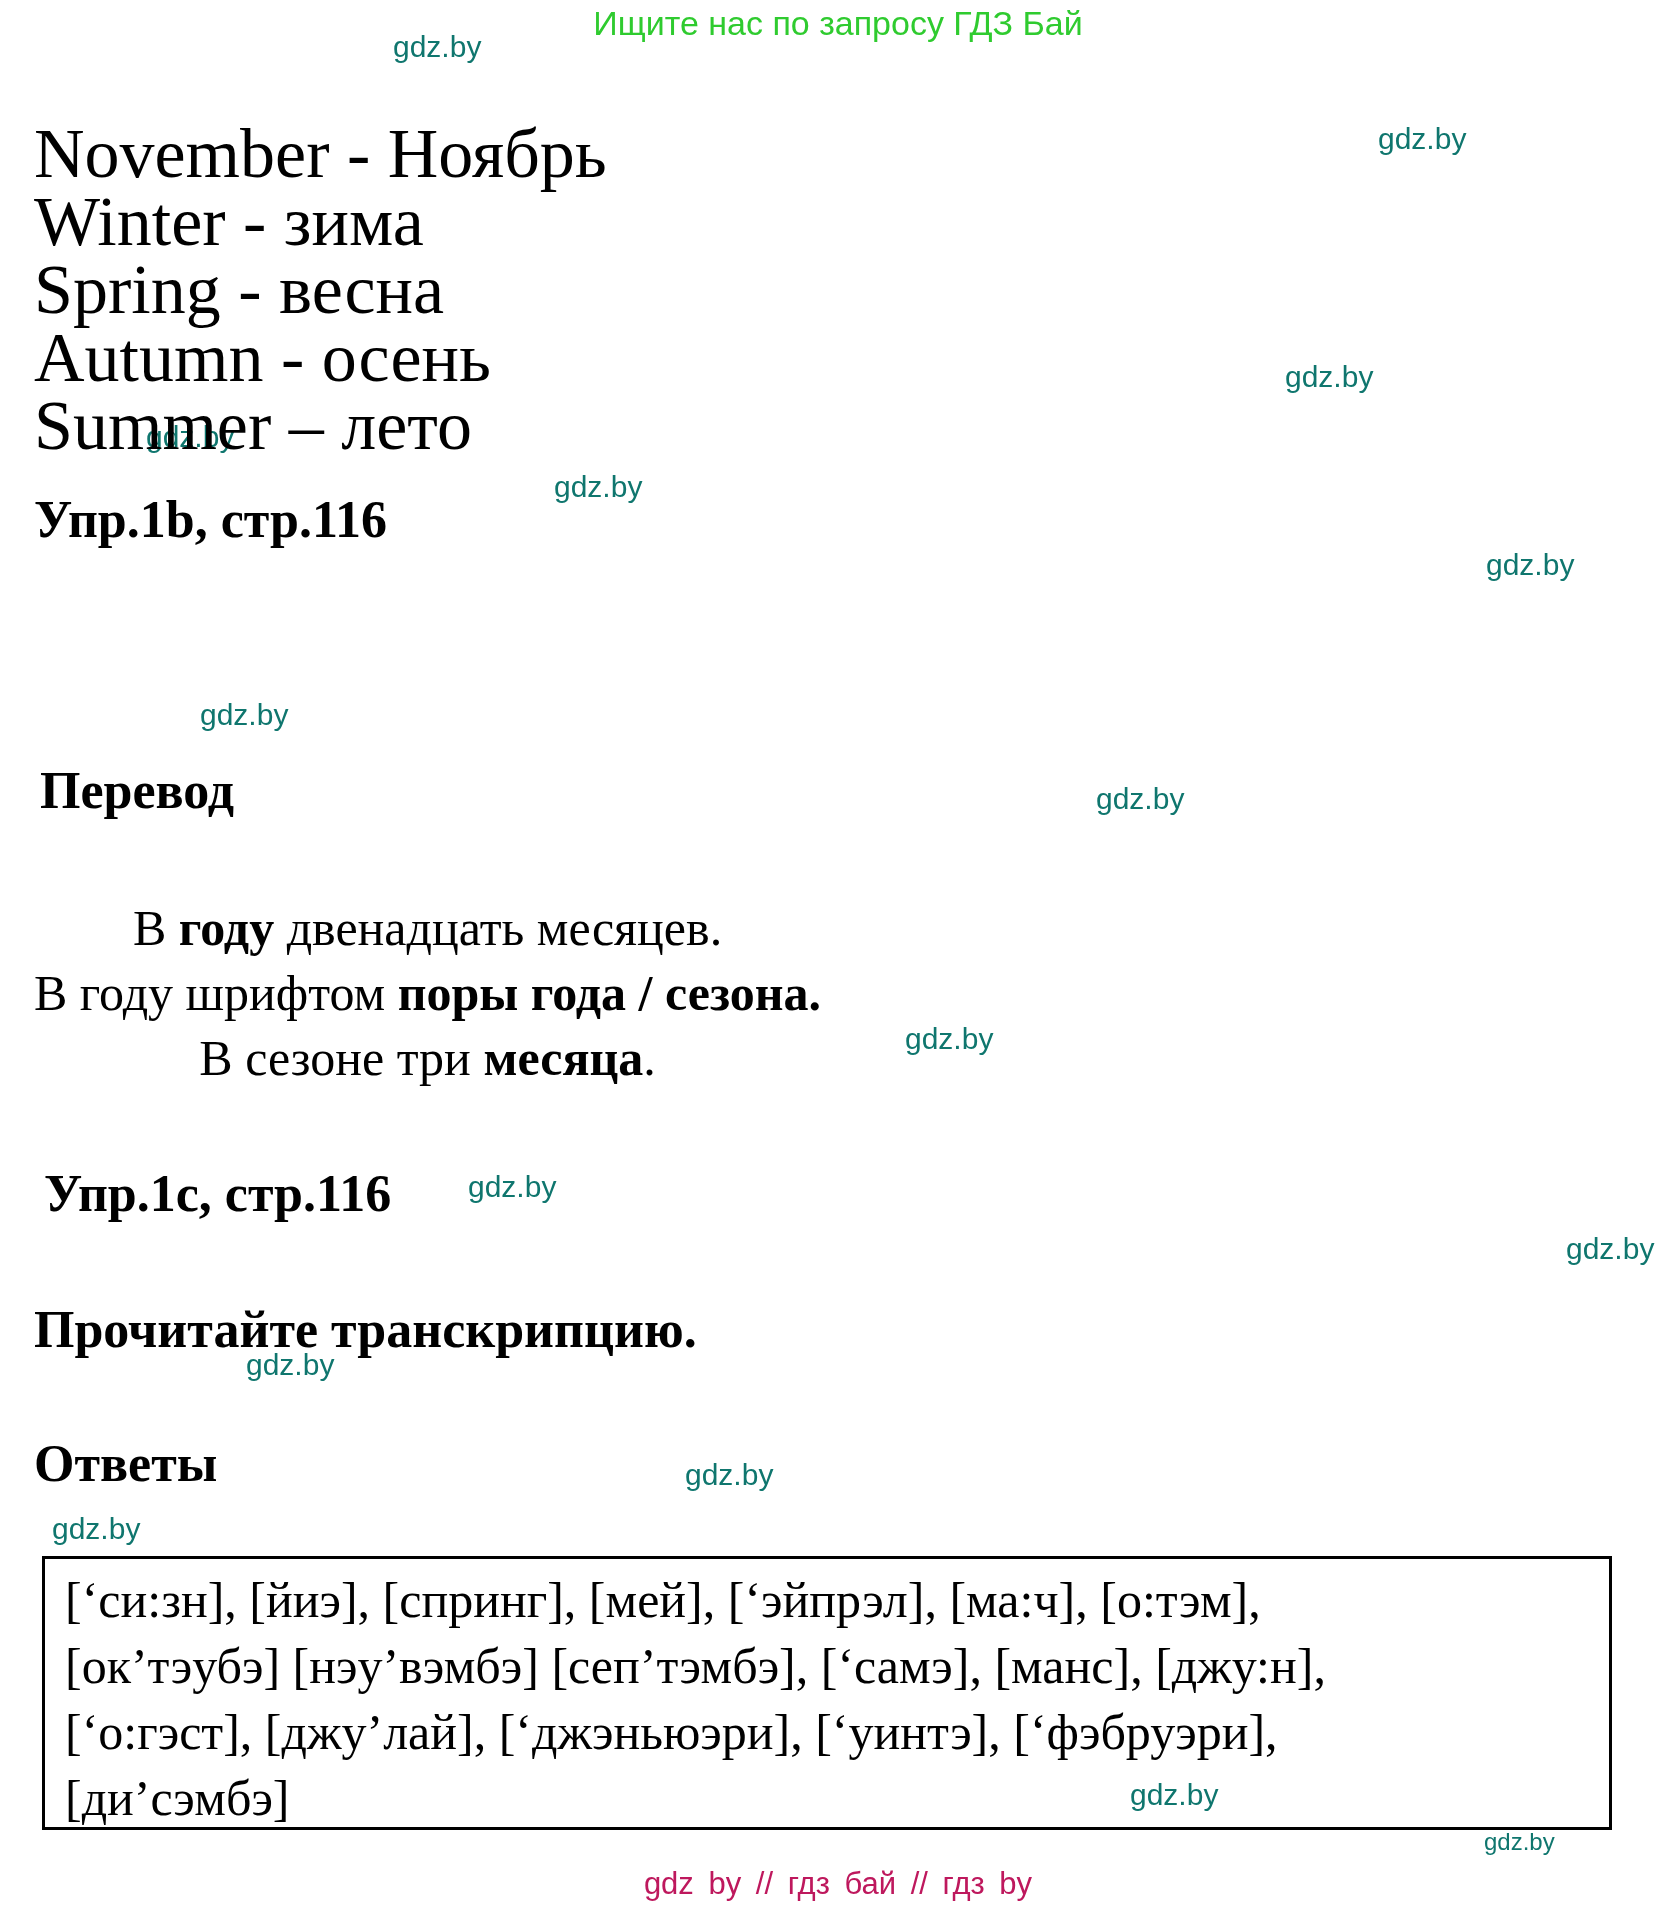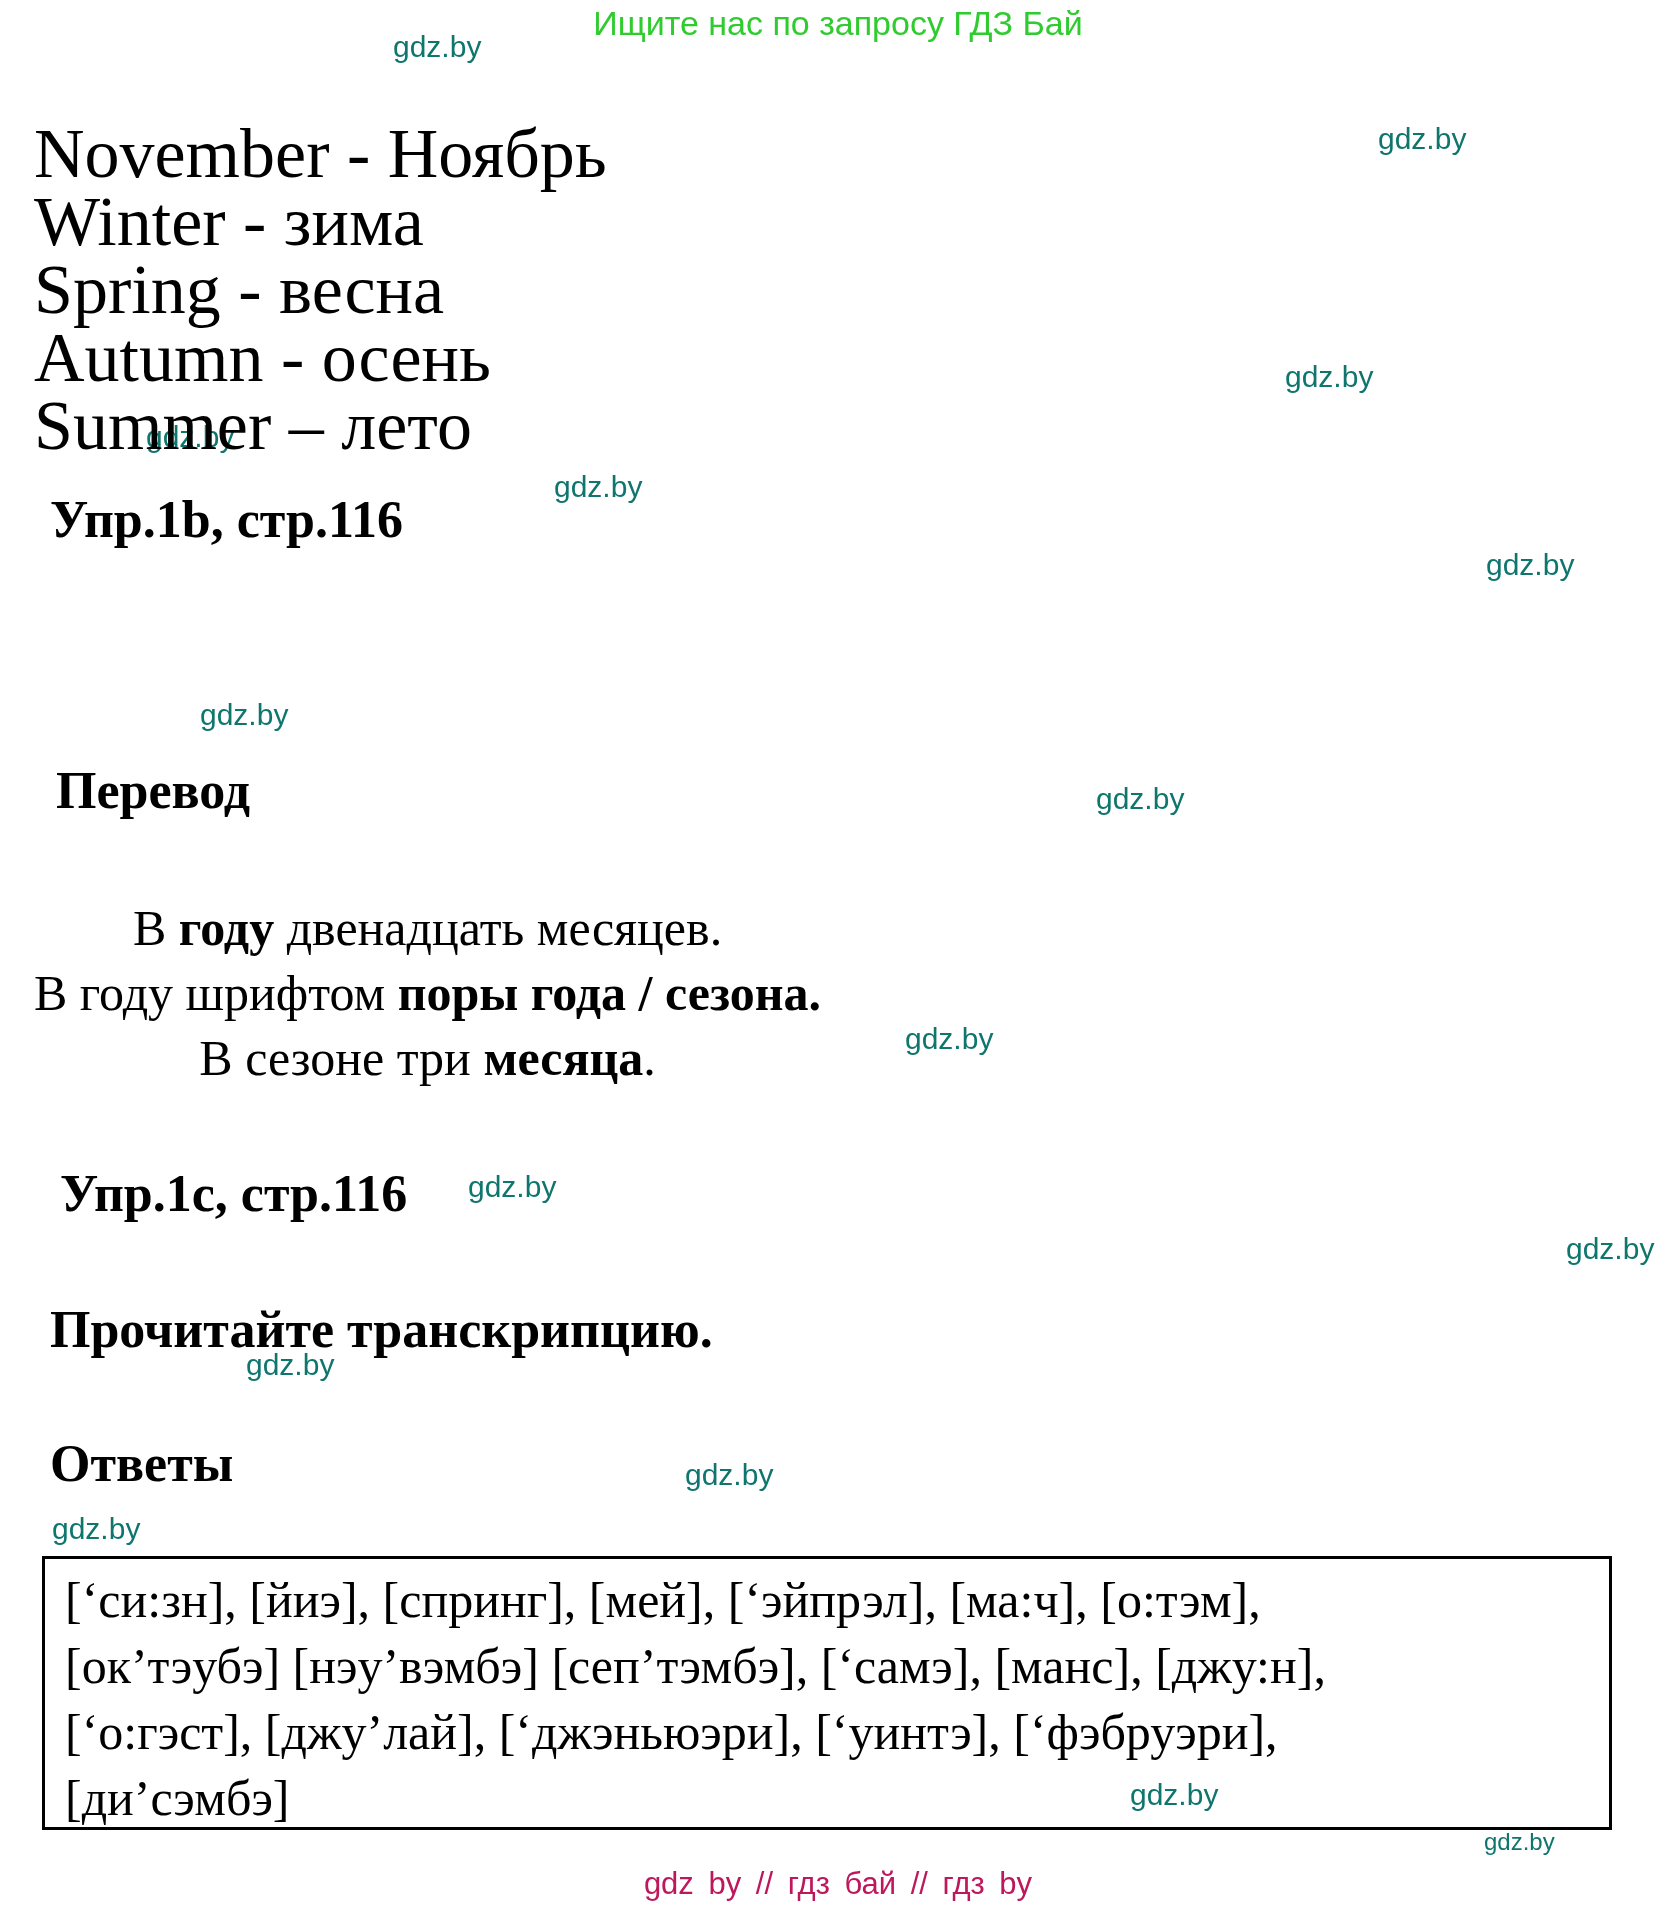--- a/index.html
+++ b/index.html
@@ -4,21 +4,21 @@
 <style>
   html,body{margin:0;padding:0;background:#fff;}
   .page{position:relative;width:1676px;height:1909px;background:#ffffff;overflow:hidden;
         font-family:"Liberation Serif",serif;color:#000;}
   .promo{position:absolute;top:4px;left:50%;transform:translateX(-50%);
          font-family:"Liberation Sans",sans-serif;font-size:34px;color:#2fcb2f;white-space:nowrap;}
   .wm{position:absolute;font-family:"Liberation Sans",sans-serif;font-size:30px;color:#0f766e;
       white-space:nowrap;}
   .wm-sm{font-size:24px;}
   .vocab{position:absolute;left:34px;top:90px;font-size:70px;line-height:68px;white-space:nowrap;margin-top:30px;}
-  .h-bold{position:absolute;font-weight:bold;font-size:52px;white-space:nowrap;margin-left:16px;}
+  .h-bold{position:absolute;font-weight:bold;font-size:52px;white-space:nowrap;}
   .t-1b{left:34px;top:490px;}
   .task-1b{left:34px;top:622px;}
   .perevod{left:40px;top:761px;}
   .sentences{position:absolute;left:34px;top:896px;font-size:50px;line-height:65px;white-space:nowrap;text-align:center;}
   .sentences b{font-weight:bold;}
   .t-1c{left:44px;top:1164px;}
   .task-1c{left:34px;top:1300px;}
   .answers{left:34px;top:1434px;}
   .transc-box{position:absolute;left:42px;top:1556px;width:1524px;height:252px;
               border:3px solid #000;padding:8px 20px;font-size:50px;line-height:66px;white-space:nowrap;}

